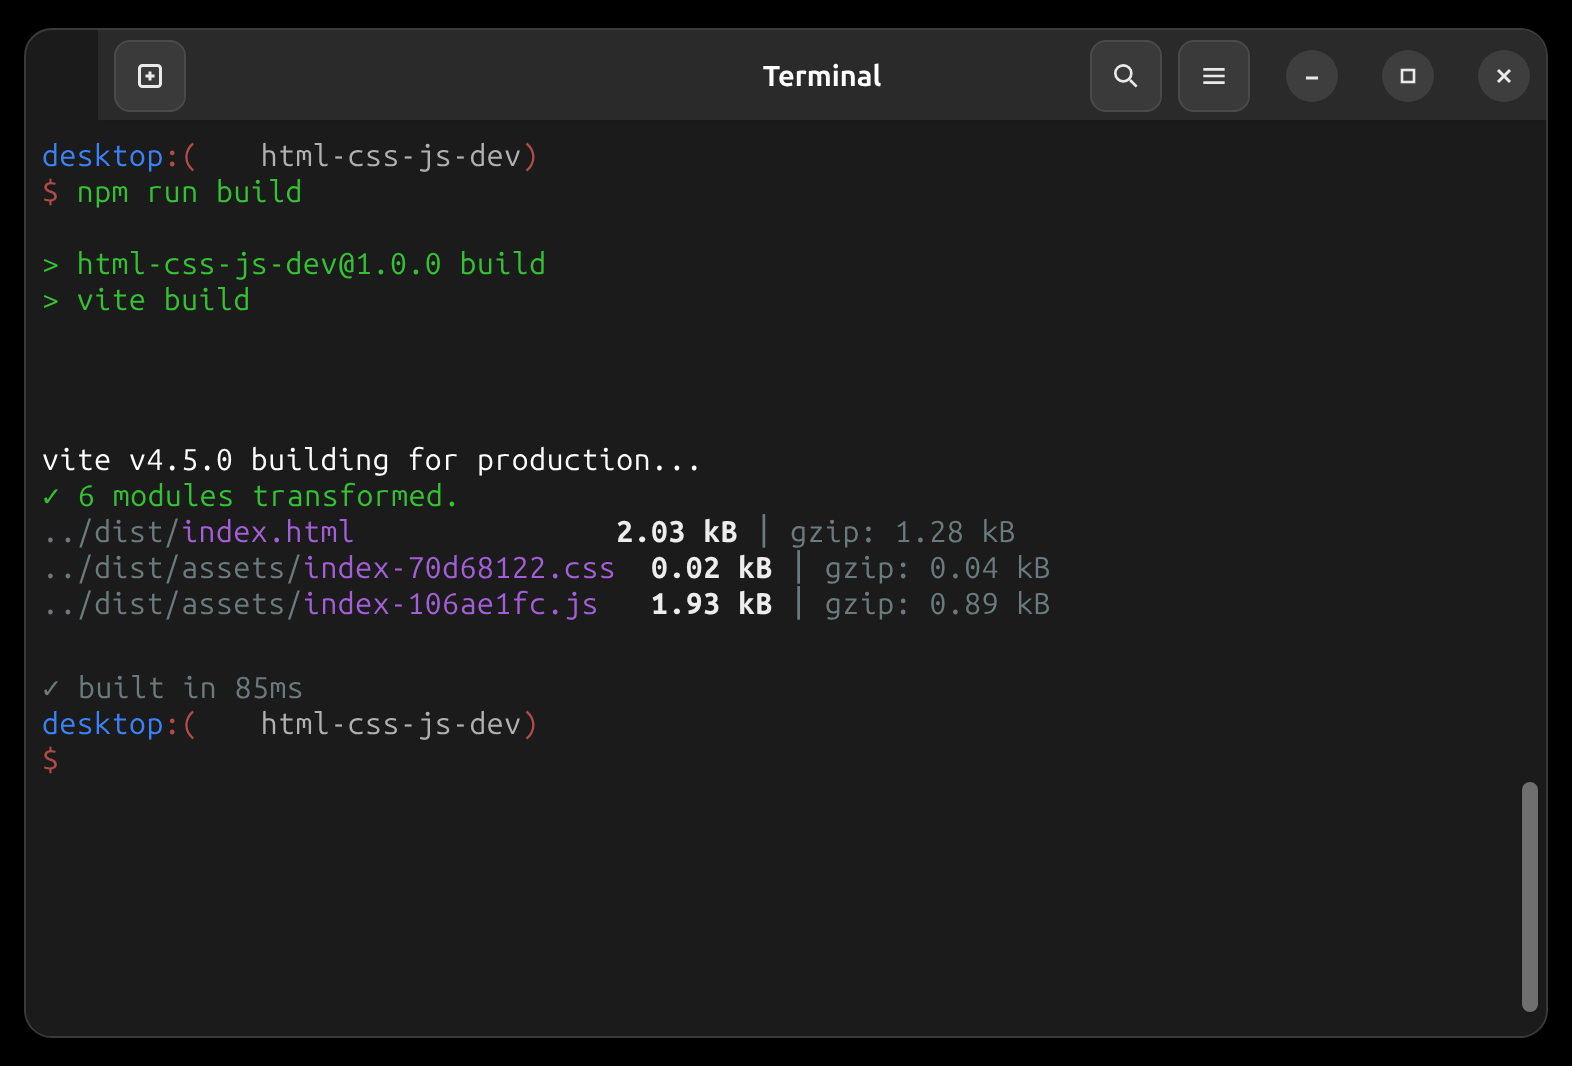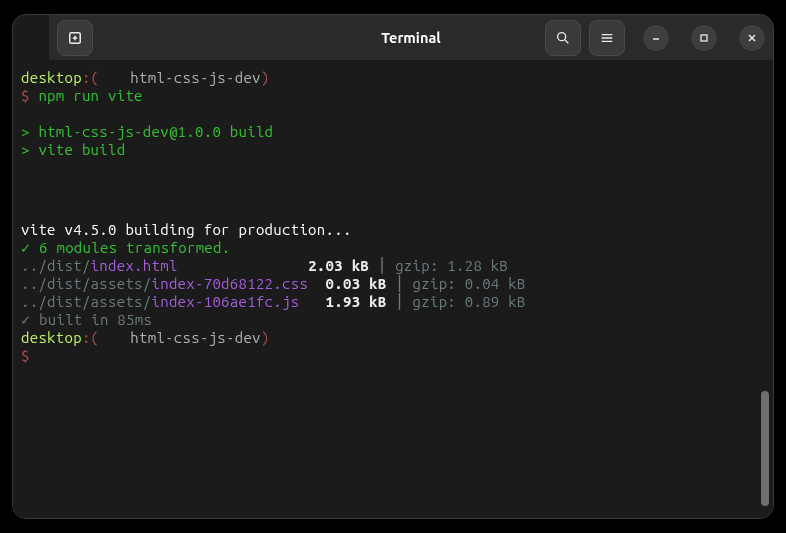--- a/index.html
+++ b/index.html
@@ -70,28 +70,28 @@
   .win-group { display:flex; gap:14px; margin-left:10px; }
   .win-btn svg { width: 12px; height: 12px; }
   .terminal-body {
     flex: 1;
     background: #1b1b1b;
     padding: 8px 0 8px 8px;
     color: #d6d6d6;
     position: relative;
   }
   .line { white-space: pre; letter-spacing: 0.3px;}
-  .c-teal   { color: #bef264; }
+  .c-teal   { color: #3b82f6; }
   .c-red    { color: #b34b4b; }
   .c-green  { color: #34c234; }
   .c-purple { color: #ffffff; margin-top: 44px; }
   .c-magenta{ color: #a45ed8; }
   .c-white  { color: #ededed; font-weight:600;}
   .c-dim    { color: #b0b0b0; margin-left: 31px; }
-  .c-faint  { color: #6a7b7d; }
+  .c-faint  { color: #6a7b7d; margin-top: 24px; }
   .scrollbar {
     position: absolute;
     right: 4px;
     top: 330px;
     width: 8px;
     height: 115px;
     background: #6f6f6f;
     border-radius: 4px;
   }
   .titlebar svg { stroke: #eaeaea; }
@@ -143,31 +143,31 @@
         <svg viewBox="0 0 12 12" stroke-width="1.5">
             <line x1="3" y1="3" x2="9" y2="9"></line>
             <line x1="9" y1="3" x2="3" y2="9"></line>
           </svg>
       </div>
     </div>
   </div>
 
   <div class="terminal-body">
     <div class="line"><span class="c-teal">desktop</span><span class="c-red">:</span><span class="c-red">(</span><span class="c-dim">html-css-js-dev</span><span class="c-red">)</span></div>
-    <div class="line"><span class="c-red">$</span><span> </span><span class="c-green">npm run vite</span></div>
+    <div class="line"><span class="c-red">$</span><span> </span><span class="c-green">npm run build</span></div>
     <div class="line">&nbsp;</div>
     <div class="line c-green"><span>&gt; </span><span>html-css-js-dev@1.0.0 build</span></div>
     <div class="line c-green"><span>&gt; </span><span>vite build</span></div>
     <div class="line">&nbsp;</div>
     <div class="line c-purple"><span>vite </span><span>v4.5.0</span><span> building for production...</span></div>
     <div class="line c-green"><span>✓ </span><span>6 modules transformed.</span></div>
 
     <div id="build-rows">
         <div class="line"><span class="c-faint">../dist/</span><span class="c-faint"></span><span class="c-magenta">index.html</span><span>               </span><span class="c-white">2.03 kB</span><span class="c-faint"> │ </span><span class="c-faint">gzip: 1.28 kB</span></div>
-        <div class="line"><span class="c-faint">../dist/</span><span class="c-faint">assets/</span><span class="c-magenta">index-70d68122.css</span><span>  </span><span class="c-white">0.03 kB</span><span class="c-faint"> │ </span><span class="c-faint">gzip: 0.04 kB</span></div>
+        <div class="line"><span class="c-faint">../dist/</span><span class="c-faint">assets/</span><span class="c-magenta">index-70d68122.css</span><span>  </span><span class="c-white">0.02 kB</span><span class="c-faint"> │ </span><span class="c-faint">gzip: 0.04 kB</span></div>
         <div class="line"><span class="c-faint">../dist/</span><span class="c-faint">assets/</span><span class="c-magenta">index-106ae1fc.js</span><span>   </span><span class="c-white">1.93 kB</span><span class="c-faint"> │ </span><span class="c-faint">gzip: 0.89 kB</span></div>
       </div>
 
     <div class="line c-faint"><span>✓ </span><span>built in 85ms</span></div>
     <div class="line"><span class="c-teal">desktop</span><span class="c-red">:</span><span class="c-red">(</span><span class="c-dim">html-css-js-dev</span><span class="c-red">)</span></div>
     <div class="line"><span class="c-red">$</span></div>
 
     <div class="scrollbar"></div>
   </div>
 

